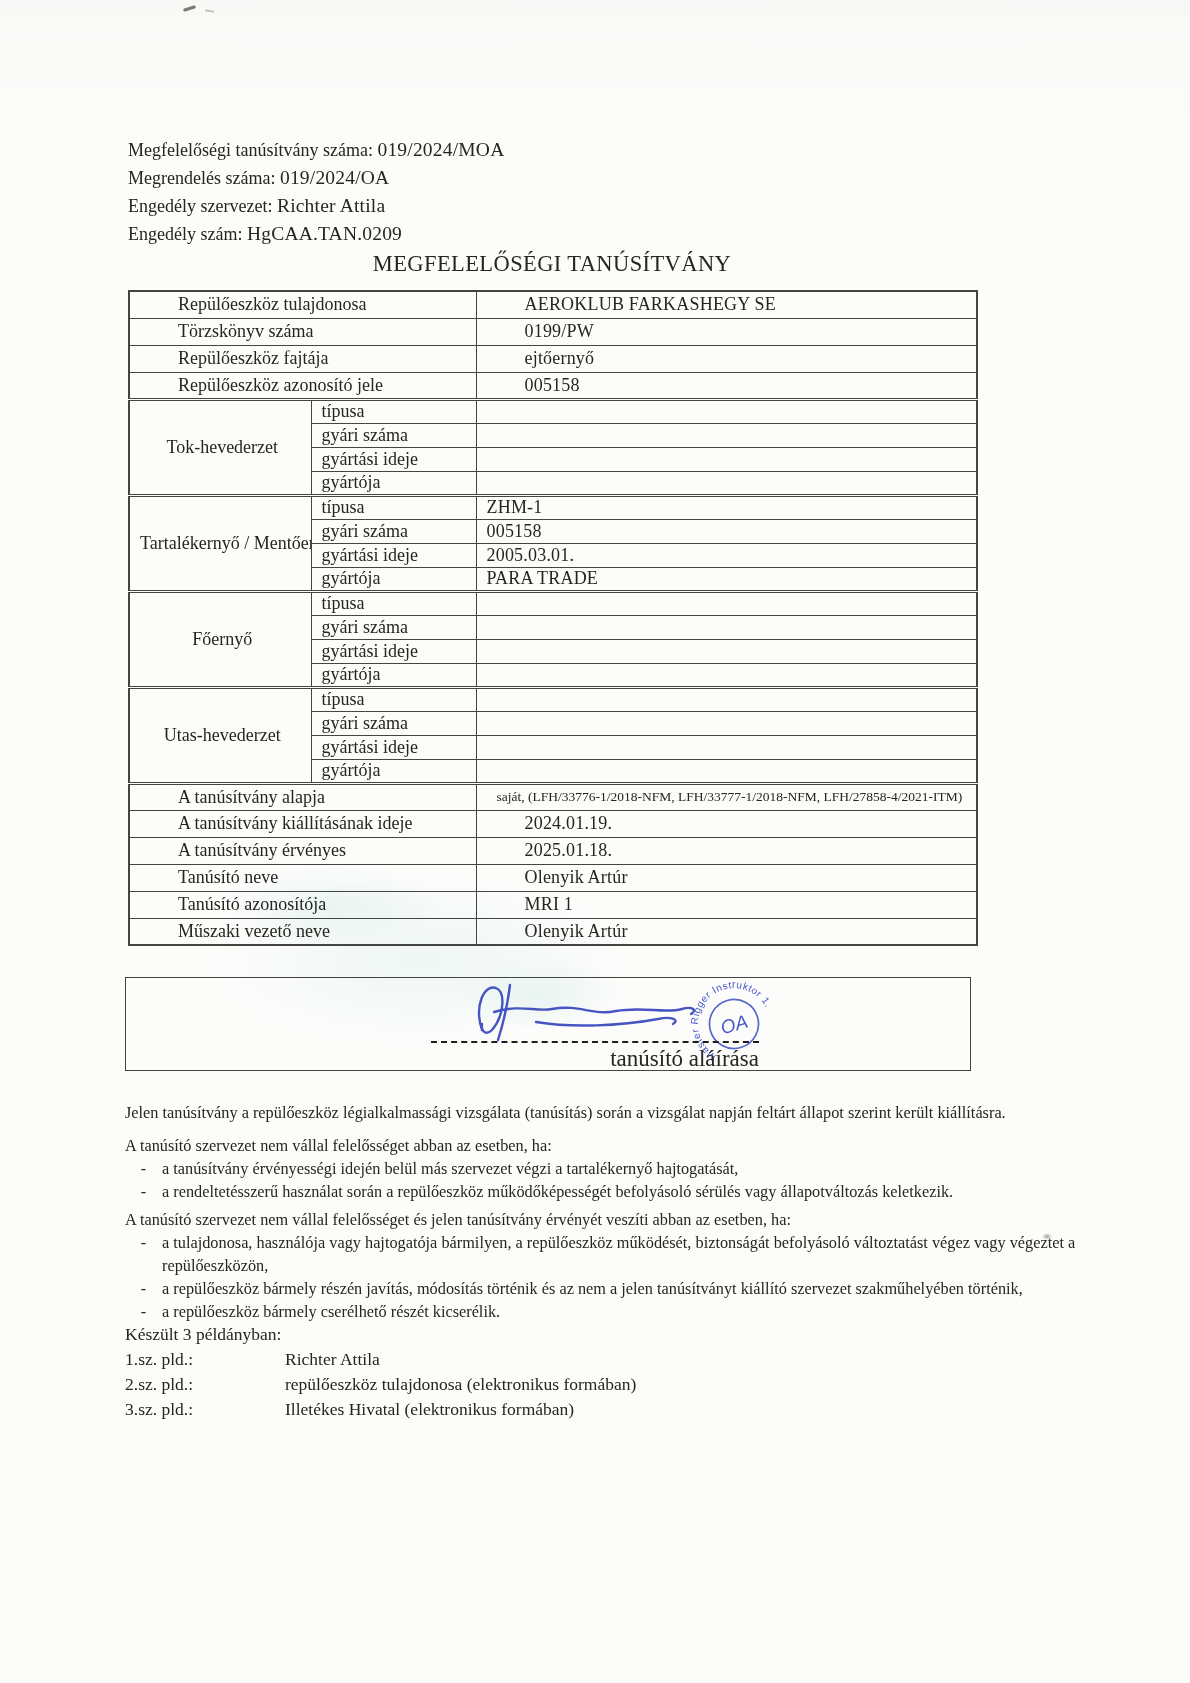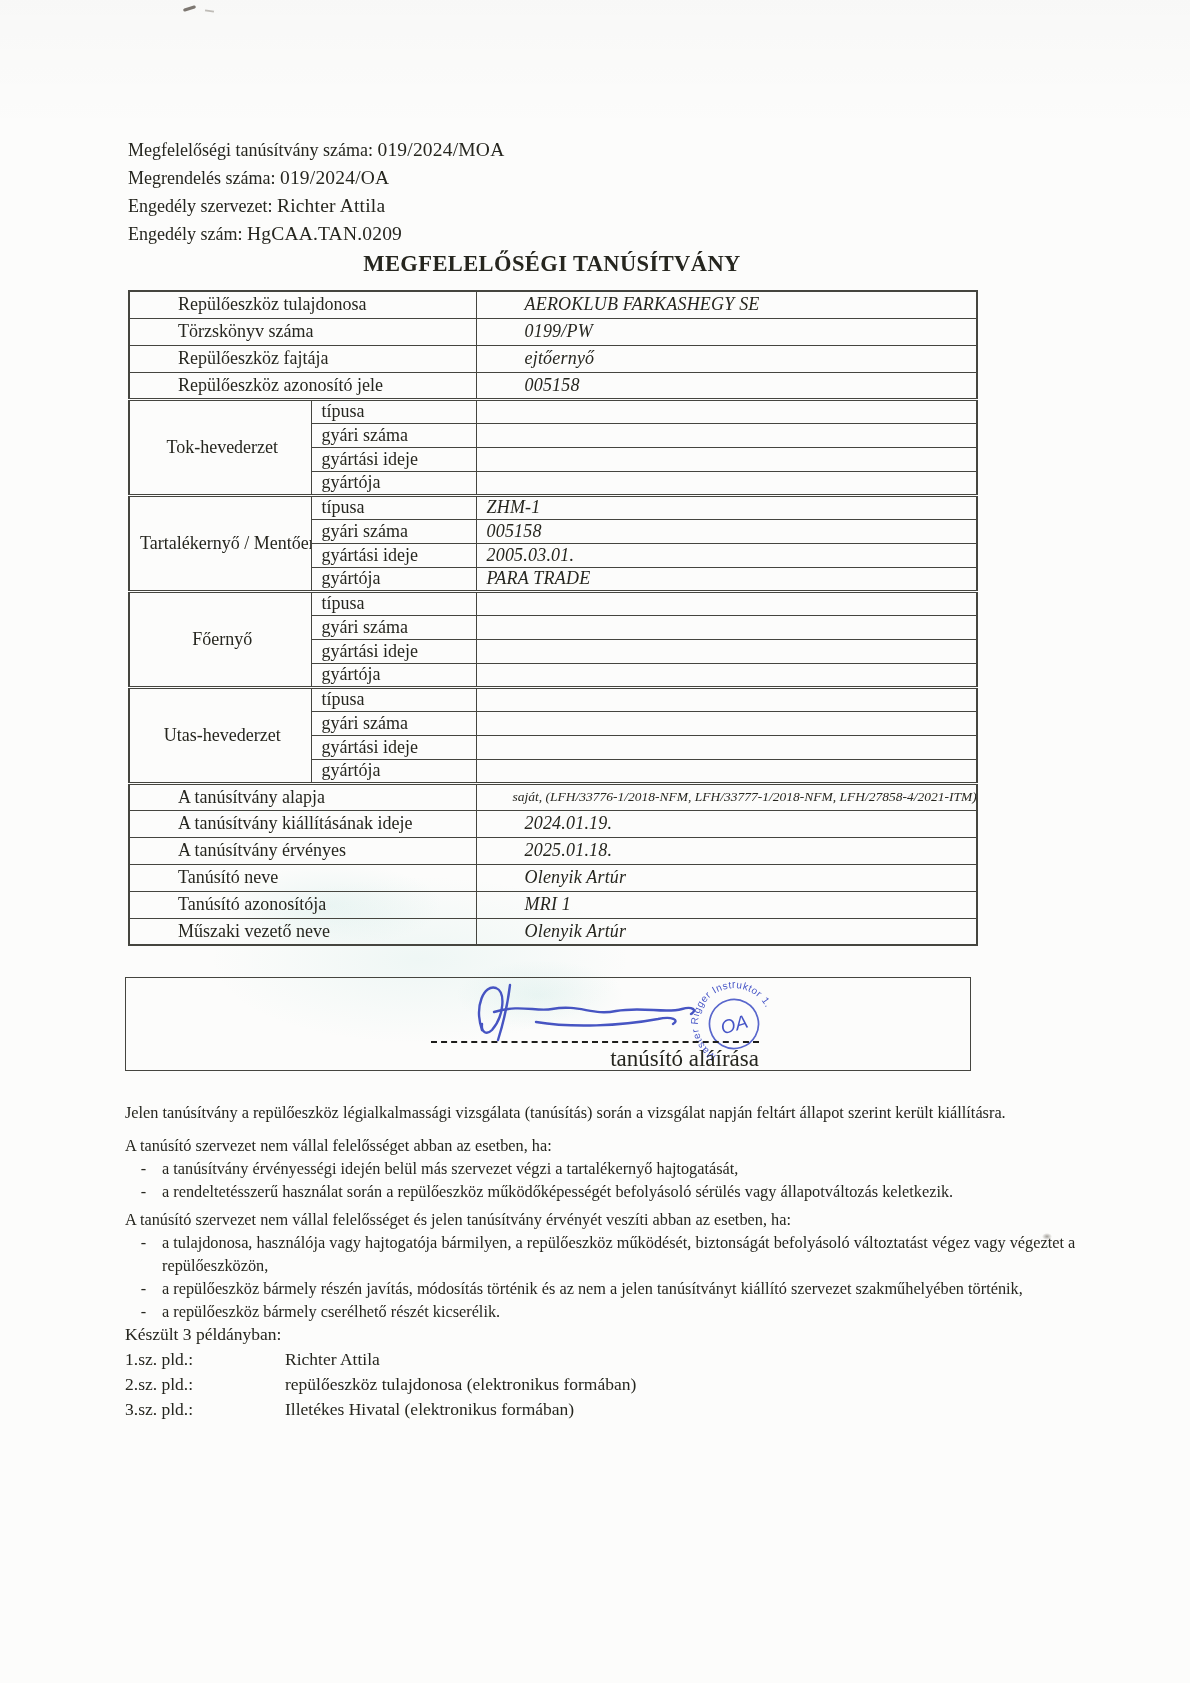--- a/index.html
+++ b/index.html
@@ -35,39 +35,39 @@
     position:absolute; left:1042px; top:1233px; width:10px; height:7px;
     background:radial-gradient(ellipse, rgba(90,85,75,.55), transparent 70%);
   }
 
   .doc-header { position:absolute; left:128px; top:136px; font-size:18px; line-height:27px; }
   .doc-header .hline { white-space:nowrap; }
   .doc-header .hval { font-size:19.5px; letter-spacing:.2px; }
 
   .doc-title {
     position:absolute; left:128px; top:251px; width:848px;
-    text-align:center; font-size:22.5px; font-weight:bold; letter-spacing:.4px;
+    text-align:center; font-size:22.5px; font-weight:normal; letter-spacing:.4px;
   }
 
   table.cert {
     position:absolute; left:128px; top:290px; width:848px;
     border-collapse:collapse; table-layout:fixed;
   }
   table.cert td {
     border:1.6px solid #45453f;
     font-size:18px; vertical-align:middle;
     padding:0 6px 0 10px; overflow:hidden; white-space:nowrap;
   }
   table.cert { border:2.2px solid #45453f; }
   tr.simple td { height:27px;padding-left:48px; }
   tr.sub td { height:24px; }
   tr.sec-start td { border-top:3px double #45453f; }
   td.grp { text-align:center; white-space:pre-line; line-height:20px; padding-left:4px; }
-  td.val { font-size:19px; letter-spacing:.2px;font-style:italic; }
-  td.val.small { font-size:13.5px; letter-spacing:0; padding-left:36px; }
+  td.val { font-size:19px; letter-spacing:.2px; }
+  td.val.small { font-size:13.5px; letter-spacing:0; padding-left:20px; }
 
   .sig-box {
     position:absolute; left:125px; top:977px; width:846px; height:94px;
     border:1.8px solid #45453f;
   }
   .sig-dash {
     position:absolute; left:305px; top:63px; width:328px;
     border-top:2.6px dashed #1d1d1a;
   }
   .sig-label {

